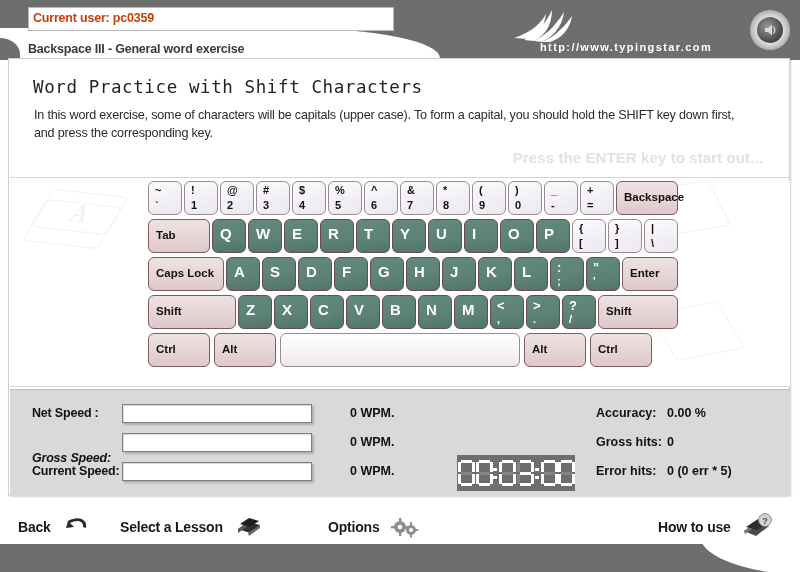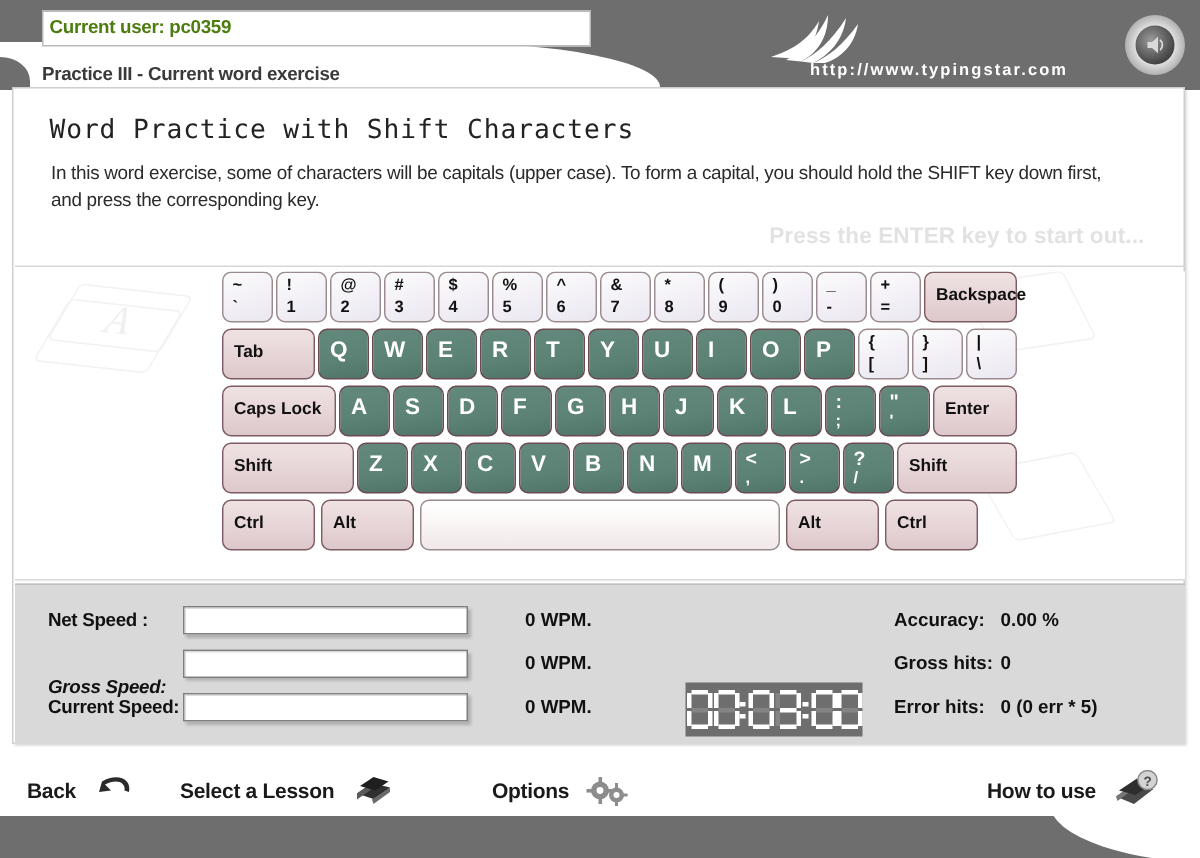--- a/index.html
+++ b/index.html
@@ -26,21 +26,21 @@
     background:#6e6e6e;
     border-top-right-radius:20px 16px;
   }
   #user-field{
     position:absolute;left:28px;top:7px;width:366px;height:24px;
     background:#ffffff;border:1px solid #b9b9b9;
     box-sizing:border-box;
   }
   #user-text{
     position:absolute;left:33px;top:11px;
-    font-size:12.5px;color:#4d7c0f;font-weight:bold;letter-spacing:-0.2px;
+    font-size:12.5px;color:#c2410c;font-weight:bold;letter-spacing:-0.2px;
   }
   #practice-label{
     position:absolute;left:28px;top:42px;
     font-size:12.5px;color:#3a3a3a;font-weight:bold;letter-spacing:-0.2px;
   }
 
   
   #logo-wrap{position:absolute;left:512px;top:6px;width:250px;height:52px;}
   #grass-icon{position:absolute;left:0px;top:2px;width:62px;height:34px;}
   #brand{
@@ -199,21 +199,21 @@
       <svg width="16" height="16" viewBox="0 0 16 16">
         <path d="M3 6 h3 l4 -3.5 v11 l-4 -3.5 h-3 z" fill="#dadada"></path>
         <path d="M11.4 4.6 a4.6 4.6 0 0 1 0 6.8" stroke="#dadada" stroke-width="1.2" fill="none"></path>
       </svg>
     </div>
   </div>
 </div>
 
 <div id="user-field"></div>
 <div id="user-text">Current user: pc0359</div>
-<div id="practice-label">Practice III - Current word exercise</div>
+<div id="practice-label">Backspace III - General word exercise</div>
 
 <div id="panel">
 
   <div id="lesson-desc">In this word exercise, some of characters will be capitals (upper case). To form a capital, you should hold the SHIFT key down first, and press the corresponding key.</div>
   <div id="lesson-title">Word Practice with Shift Characters</div>
   <div id="press-enter">Press the ENTER key to start out...</div>
 
   <div class="hrule" style="top:118px;"></div>
 
   <div id="kb">

